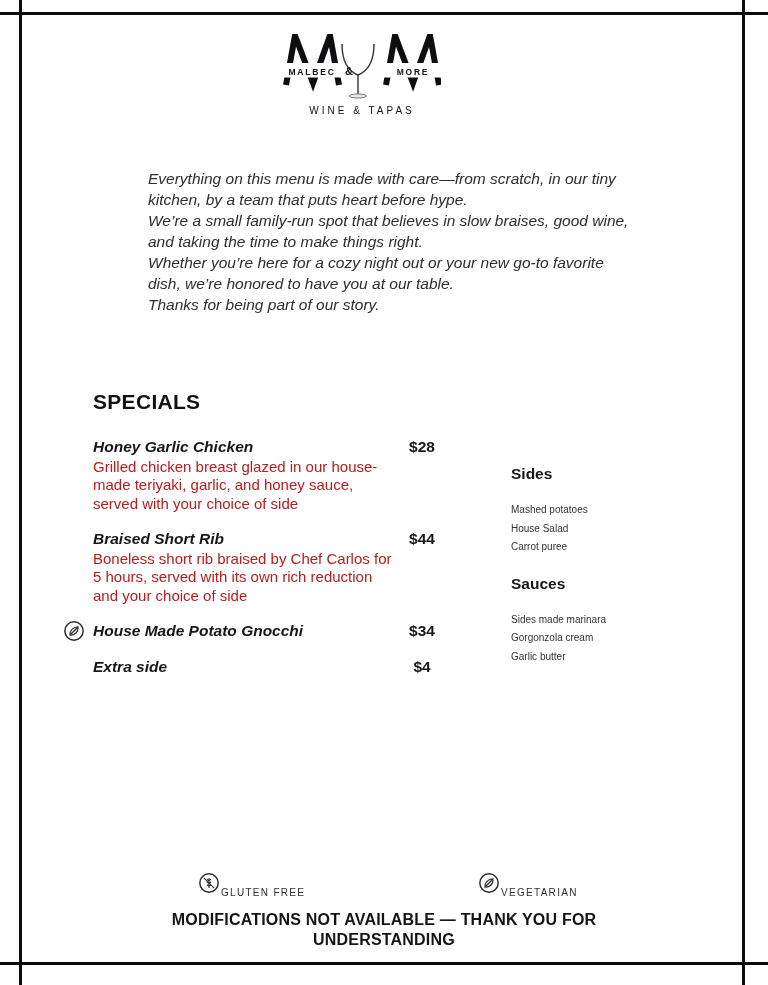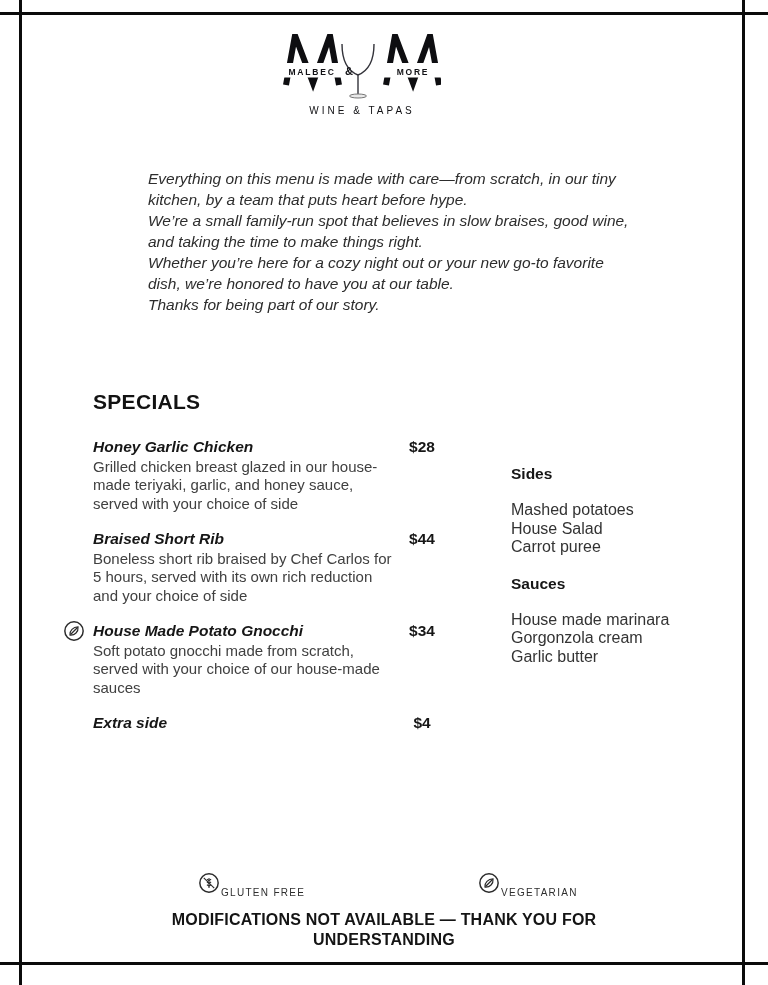--- a/index.html
+++ b/index.html
@@ -42,28 +42,28 @@
     font-size: 21px; font-weight: 800; letter-spacing: 0.3px; color: #121212;
   }
 
   .menu-left { position: absolute; left: 93px; top: 438px; width: 350px; }
   .menu-item { position: relative; width: 300px; margin-bottom: 17px; }
   .item-name { font-size: 15.5px; font-weight: 700; color: #161616; line-height: 18.5px; font-style: italic; }
   .item-price {
     position: absolute; left: 307px; top: 0; width: 44px; text-align: center;
     font-size: 15.5px; font-weight: 700; color: #161616; line-height: 18.5px;
   }
-  .item-desc { margin-top: 1px; font-size: 15px; line-height: 18.5px; color: #404040; }
+  .item-desc { margin-top: 1px; font-size: 15px; line-height: 18.5px; color: #b91c1c; }
   .veg-badge { position: absolute; left: -30px; top: -2px; width: 22px; height: 22px; }
 
   
   .menu-right { position: absolute; left: 511px; top: 464px; width: 190px; }
   .col-heading { font-size: 15.5px; font-weight: 700; color: #161616; line-height: 19px; margin: 0 0 18px 0; }
   .col-heading.second { margin-top: 17px; }
-  .col-item { font-size: 16px; line-height: 18.5px; color: #333333; }
+  .col-item { font-size: 10px; line-height: 18.5px; color: #333333; }
 
   
   .legend { position: absolute; left: 0; top: 872px; width: 768px; height: 24px; }
   .legend-group { position: absolute; top: 0; display: flex; align-items: flex-end; gap: 1px; }
   .legend-gf  { left: 198px; }
   .legend-veg { left: 478px; }
   .legend-label { font-size: 10px; letter-spacing: 1.3px; color: #2e2e2e; }
 
   
   .footer-note {
@@ -129,38 +129,37 @@
   <div class="menu-item">
     <span class="veg-badge">
       <svg width="22" height="22" viewBox="0 0 24 24">
         <circle cx="12" cy="12" r="10" fill="none" stroke="#2b2b2b" stroke-width="1.6"></circle>
         <path d="M7.6,16.4 C7.1,11.6 11,7.6 16.4,7.6 C16.9,12.9 13,16.9 7.6,16.4 Z" fill="none" stroke="#2b2b2b" stroke-width="1.3"></path>
         <path d="M8.2,15.8 L15.8,8.2" fill="none" stroke="#2b2b2b" stroke-width="1.3"></path>
       </svg>
     </span>
     <div class="item-name">House Made Potato Gnocchi</div>
     <div class="item-price">$34</div>
-    <div class="item-desc">Soft potato gnocchi made from scratch, served with your choice of our house-made sauces</div>
   </div>
 
   <div class="menu-item">
     <div class="item-name">Extra side</div>
     <div class="item-price">$4</div>
   </div>
 
 </div>
 
 <div class="menu-right">
   <div class="col-heading">Sides</div>
   <div class="col-item">Mashed potatoes</div>
   <div class="col-item">House Salad</div>
   <div class="col-item">Carrot puree</div>
 
   <div class="col-heading second">Sauces</div>
-  <div class="col-item">House made marinara</div>
+  <div class="col-item">Sides made marinara</div>
   <div class="col-item">Gorgonzola cream</div>
   <div class="col-item">Garlic butter</div>
 </div>
 
 <div class="legend">
   <div class="legend-group legend-gf">
     <span>
       <svg width="22" height="22" viewBox="0 0 24 24">
         <circle cx="12" cy="12" r="10" fill="none" stroke="#2b2b2b" stroke-width="1.6"></circle>
         <g stroke="#2b2b2b" stroke-width="1.2" fill="none">

